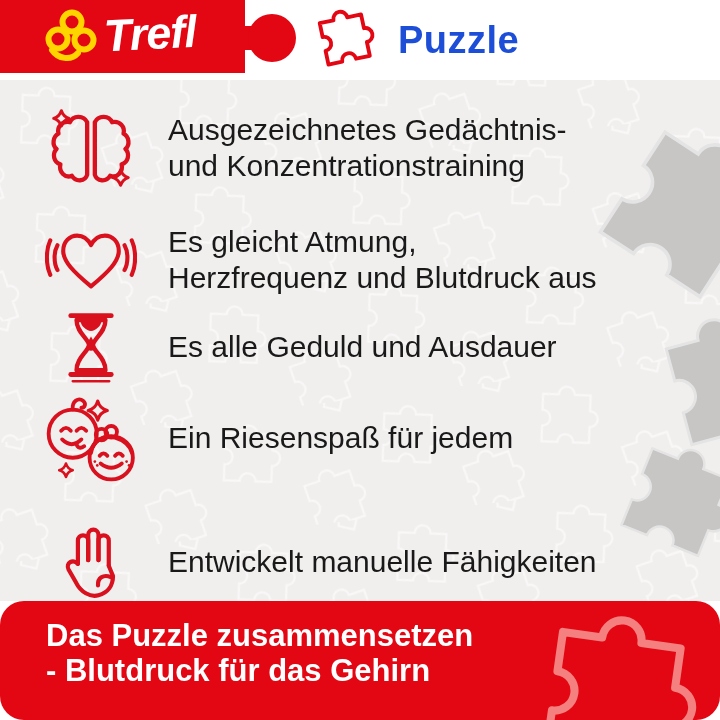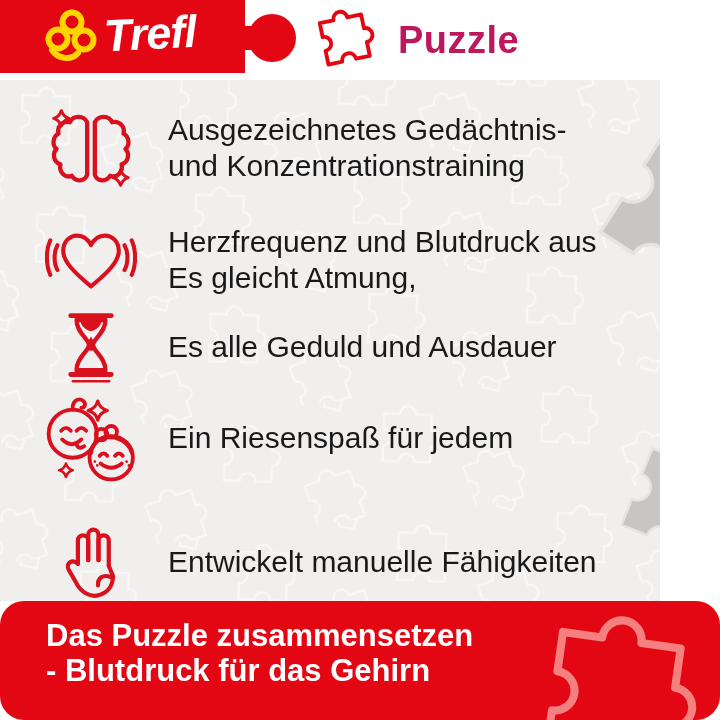--- a/index.html
+++ b/index.html
@@ -6,24 +6,24 @@
   body{font-family:"Liberation Sans", sans-serif;}
   .stage{position:relative;width:720px;height:720px;overflow:hidden;background:#ffffff;}
 
   
   .header{position:absolute;left:0;top:0;width:720px;height:80px;background:#ffffff;z-index:3;}
   .brand-tab{position:absolute;left:0;top:0;width:245px;height:73px;background:#e30613;}
   .knob-svg{position:absolute;left:243px;top:0;}
   .clover{position:absolute;left:44px;top:9px;}
   .brand-text{position:absolute;left:104px;top:8px;color:#ffffff;font-size:45px;font-weight:bold;font-style:italic;letter-spacing:-1px;transform:rotate(-3deg);}
   .product-icon{position:absolute;left:312px;top:7px;transform:rotate(-12deg);}
-  .product-label{position:absolute;left:398px;top:19px;color:#be185d;font-size:38px;font-weight:bold;letter-spacing:.5px;}
+  .product-label{position:absolute;left:398px;top:19px;color:#1d4ed8;font-size:38px;font-weight:bold;letter-spacing:.5px;}
 
   
-  .bodyarea{position:absolute;left:0;top:80px;width:660px;height:521px;background:#f1efee;overflow:hidden;}
+  .bodyarea{position:absolute;left:0;top:80px;width:720px;height:521px;background:#f1efee;overflow:hidden;}
   .patternbg{position:absolute;left:0;top:0;}
   .benefit-row{position:absolute;left:36px;width:660px;display:flex;align-items:center;gap:22px;}
   .icon-box{width:110px;flex:none;display:flex;align-items:center;justify-content:center;}
   .benefit-text{font-size:30px;line-height:36px;color:#191919;}
   .benefit-text span{display:block;}
   .gray-piece{position:absolute;}
 
   
   .banner{position:absolute;left:0;top:601px;width:720px;height:119px;background:#e30613;overflow:hidden;z-index:3;border-radius:24px;}
   .banner-text{position:absolute;left:46px;top:17px;color:#ffffff;font-size:31px;line-height:35px;font-weight:bold;}
@@ -79,22 +79,22 @@
       <div class="icon-box">
         <svg width="92" height="71" viewBox="0 0 96 74" fill="none" stroke="#d9101d" stroke-width="4.3" stroke-linecap="round" stroke-linejoin="round">
           <path d="M48 64 C30 49 19 38 19 27 C19 17 26 11 33.5 11 C40 11 45 15 48 21 C51 15 56 11 62.5 11 C70 11 77 17 77 27 C77 38 66 49 48 64 Z"></path>
           <path d="M13 21 C9 28 9 40 13 47"></path>
           <path d="M5.5 16 C0.8 26 0.8 42 5.5 52"></path>
           <path d="M83 21 C87 28 87 40 83 47"></path>
           <path d="M90.5 16 C95.2 26 95.2 42 90.5 52"></path>
         </svg>
       </div>
       <div class="benefit-text">
+        <span>Es gleicht Atmung,</span>
         <span>Herzfrequenz und Blutdruck aus</span>
-        <span>Es gleicht Atmung,</span>
       </div>
     </div>
 
     <div class="benefit-row" style="top:230px;height:74px;">
       <div class="icon-box">
         <svg width="54" height="74" viewBox="0 0 56 76" fill="none" stroke="#d9101d" stroke-width="4.5" stroke-linecap="round" stroke-linejoin="round">
           <path stroke-width="5" d="M7 5.5 H49"></path>
           <path d="M13 10 C13 23 25 29 26 36 C25 43 13 49 13 62 H43 C43 49 31 43 30 36 C31 29 43 23 43 10 Z"></path>
           <path d="M17 11 H39 C38 17 33 20.5 28 21.5 C23 20.5 18 17 17 11 Z" fill="#d9101d" stroke="none"></path>
           <path d="M28 27 C25.5 31.5 23.5 34.5 23.5 37.5 A4.5 4.5 0 0 0 32.5 37.5 C32.5 34.5 30.5 31.5 28 27 Z" fill="#d9101d" stroke="none"></path>

